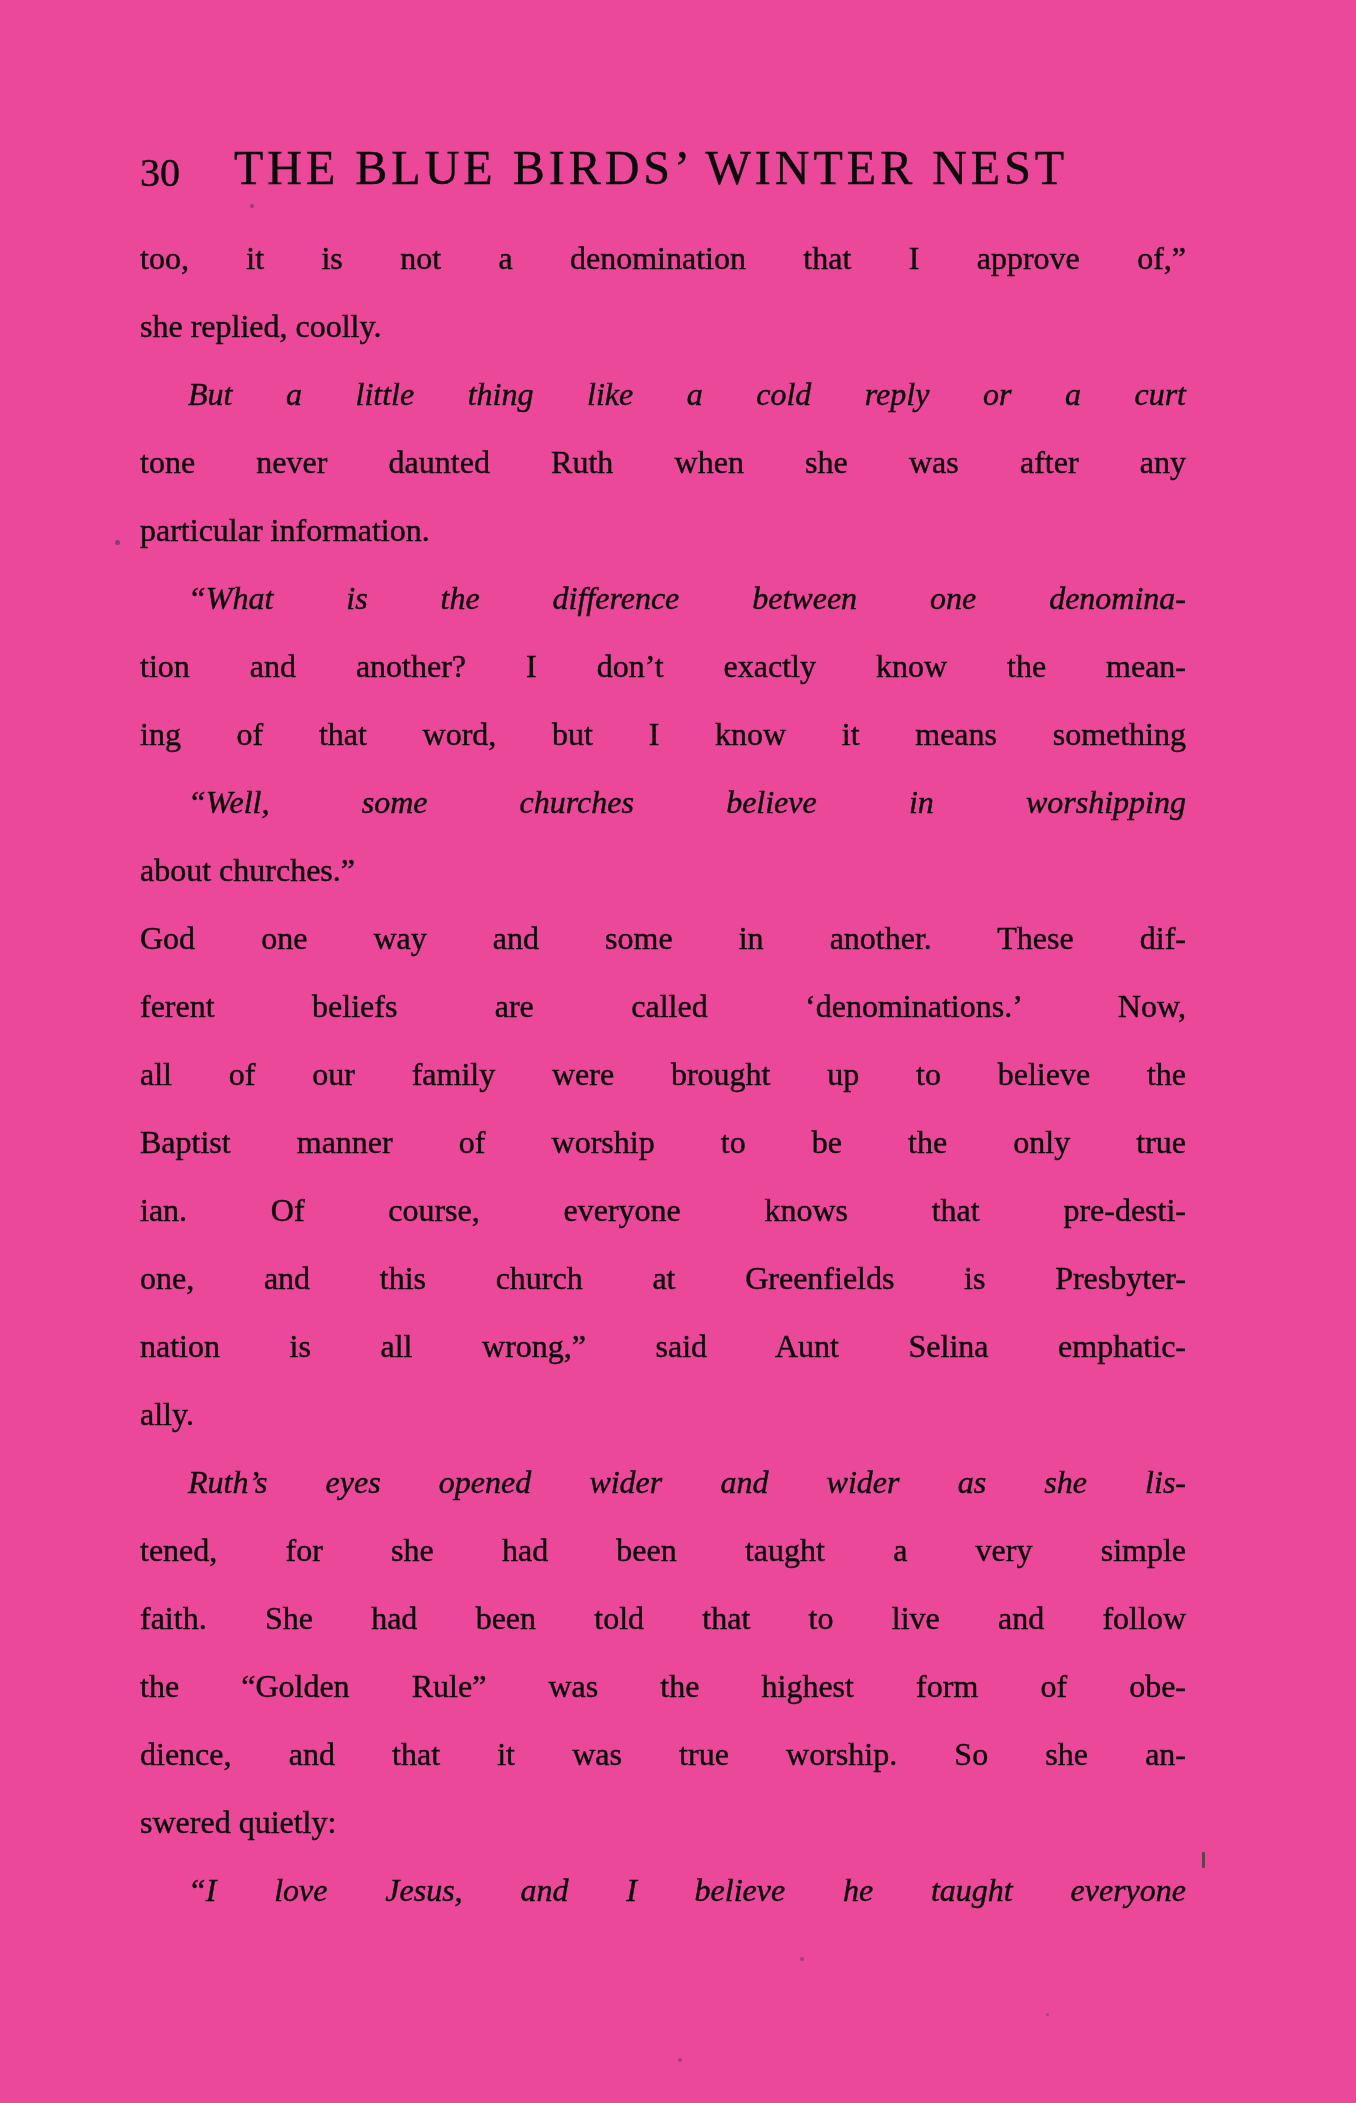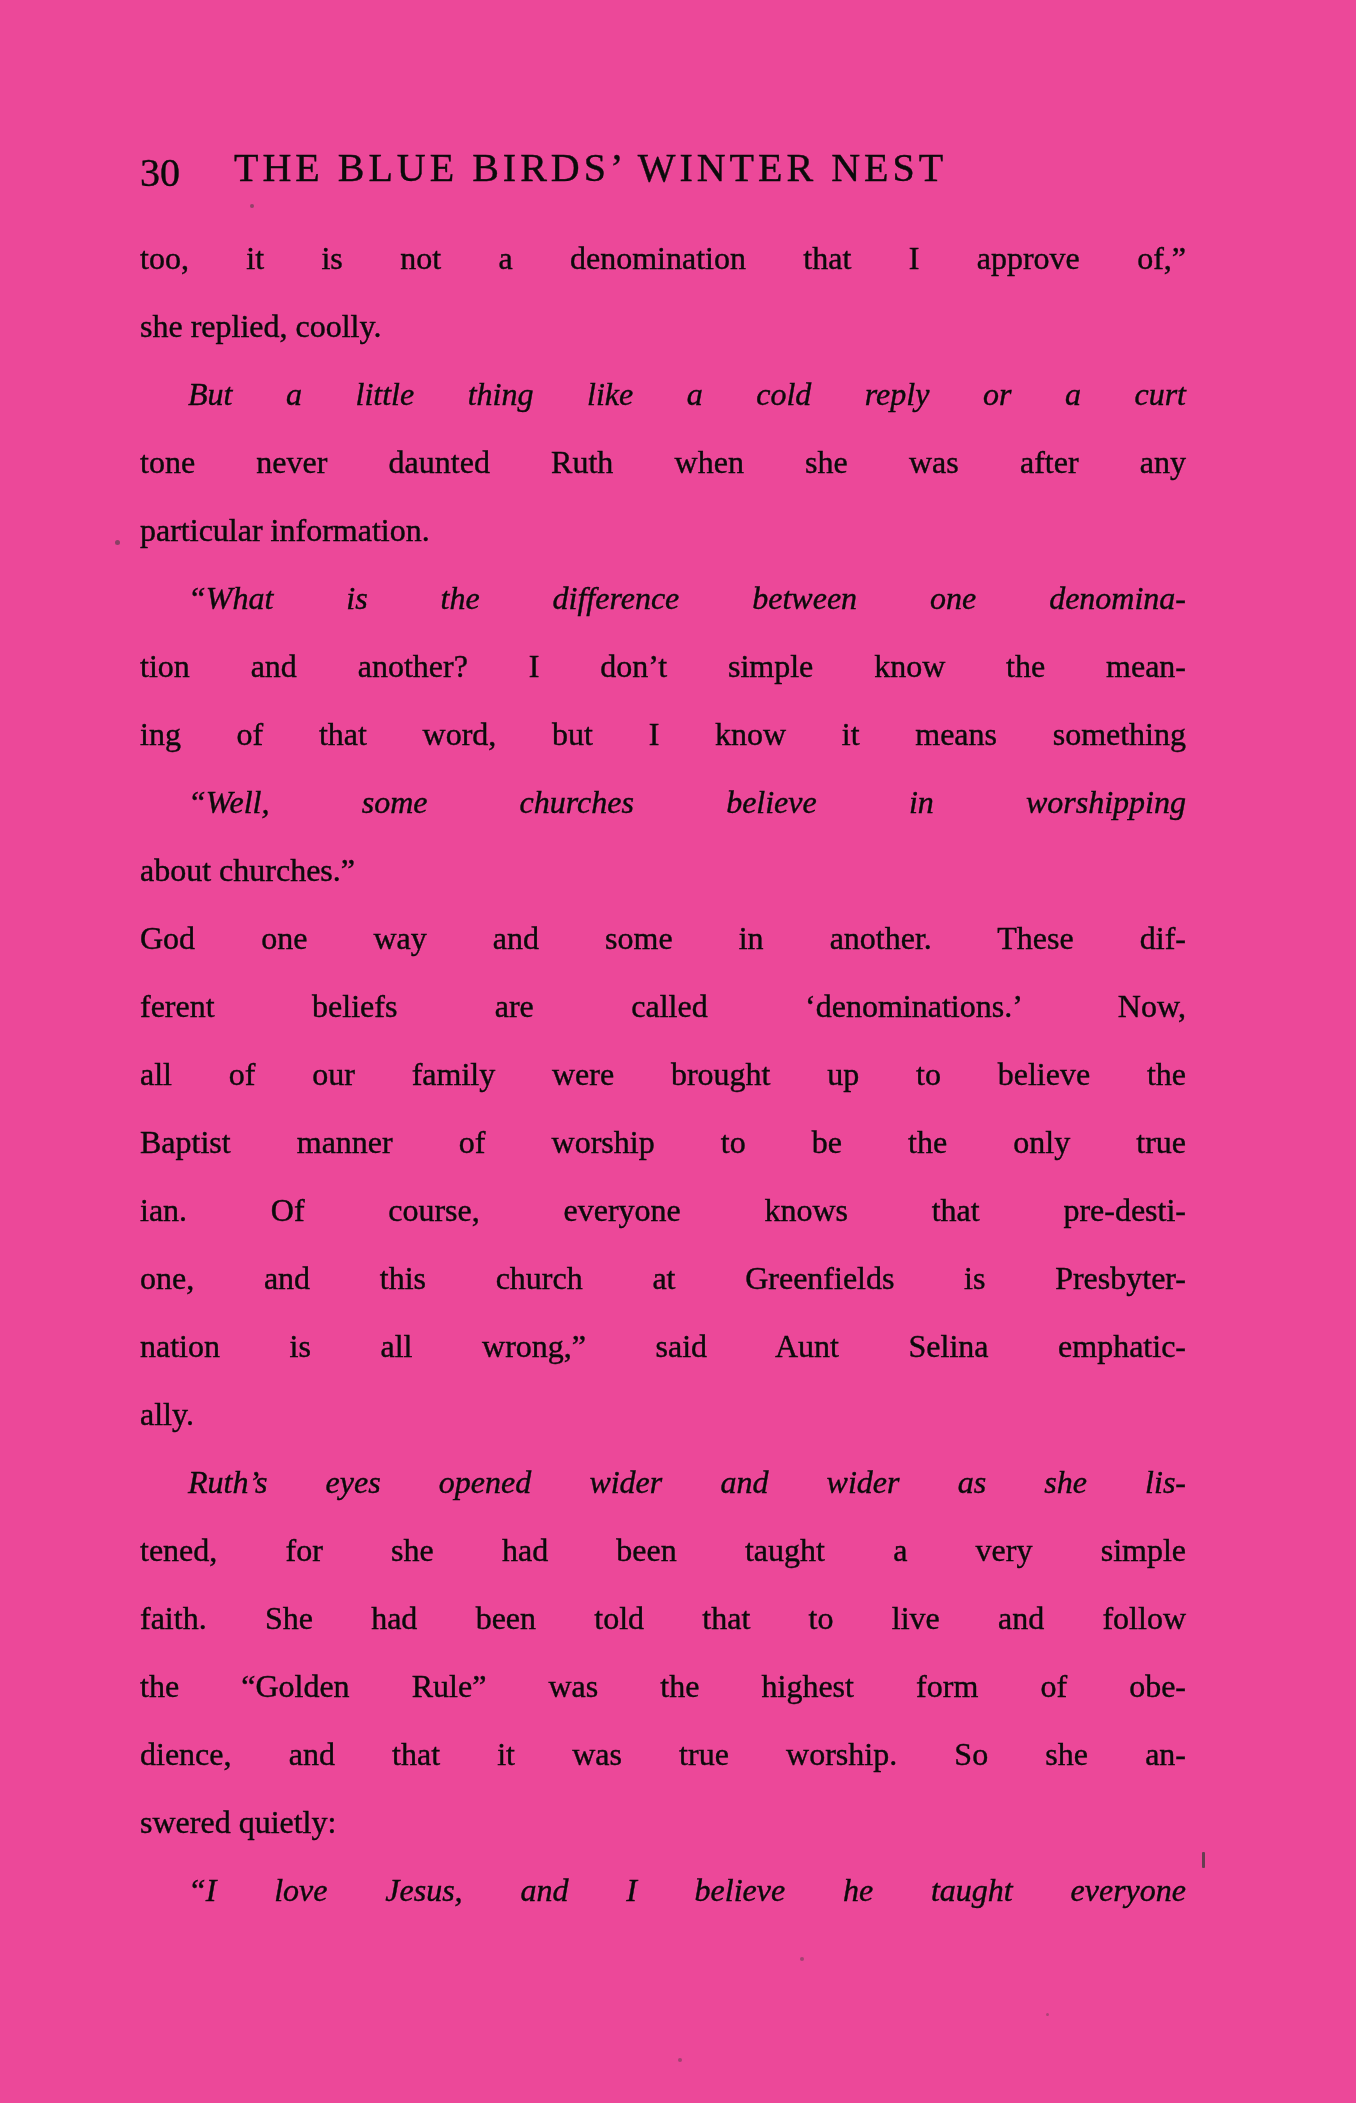--- a/index.html
+++ b/index.html
@@ -32,21 +32,21 @@
     position: absolute;
     left: 0;
     top: 5px;
     font-size: 40px;
     line-height: 60px;
   }
   .title {
     position: absolute;
     left: 94px;
     top: 0;
-    font-size: 40px;
+    font-size: 48px;
     line-height: 60px;
     letter-spacing: 4px;
     white-space: nowrap;
   }
   .bodytext {
     position: absolute;
     top: 224px;
     left: 140px;
     width: 1046px;
   }
@@ -83,21 +83,21 @@
     <span class="title">THE BLUE BIRDS’ WINTER NEST</span>
   </div>
 
   <div class="bodytext" id="bodylines">
       <div class="line">too, it is not a denomination that I approve of,”</div>
       <div class="line pend">she replied, coolly.</div>
       <div class="line ind">But a little thing like a cold reply or a curt</div>
       <div class="line">tone never daunted Ruth when she was after any</div>
       <div class="line pend">particular information.</div>
       <div class="line ind">“What is the difference between one denomina-</div>
-      <div class="line">tion and another?  I don’t simple know the mean-</div>
+      <div class="line">tion and another?  I don’t exactly know the mean-</div>
       <div class="line">ing of that word, but I know it means something</div>
       <div class="line ind">“Well, some churches believe in worshipping</div>
       <div class="line pend">about churches.”</div>
       <div class="line">God one way and some in another.  These dif-</div>
       <div class="line">ferent beliefs are called ‘denominations.’  Now,</div>
       <div class="line">all of our family were brought up to believe the</div>
       <div class="line">Baptist manner of worship to be the only true</div>
       <div class="line">ian.  Of course, everyone knows that pre-desti-</div>
       <div class="line">one, and this church at Greenfields is Presbyter-</div>
       <div class="line">nation is all wrong,” said Aunt Selina emphatic-</div>

